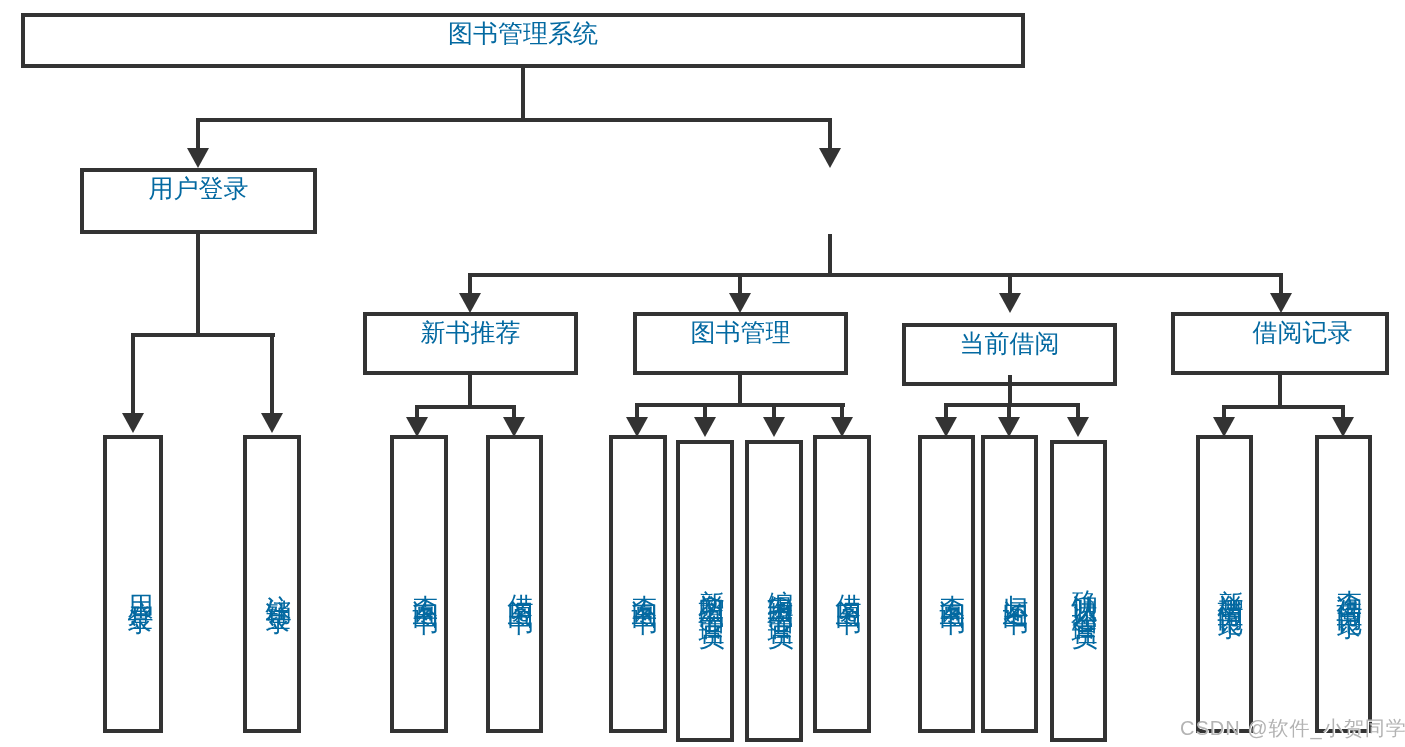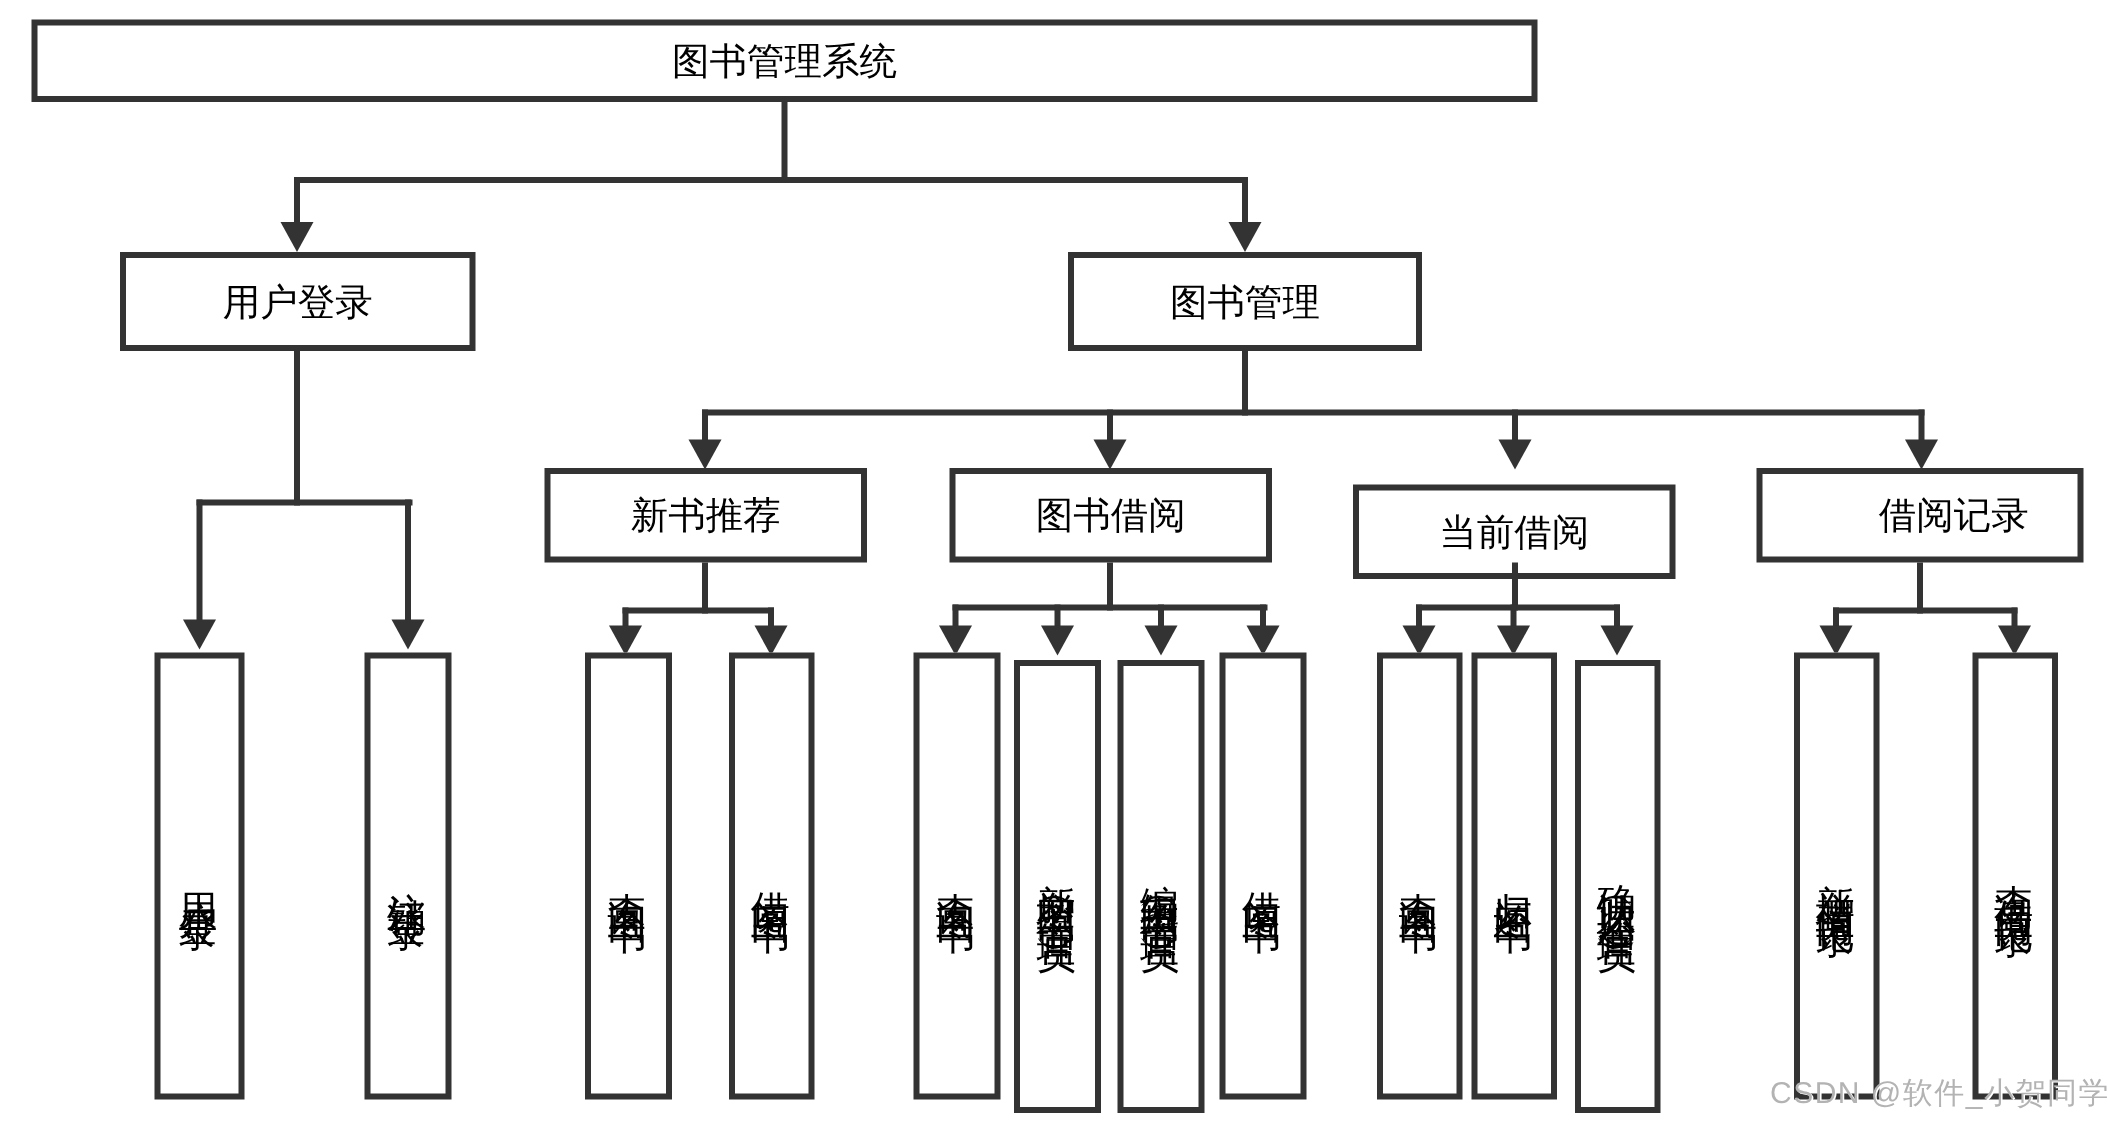--- a/index.html
+++ b/index.html
@@ -11,24 +11,24 @@
     overflow: hidden;
     font-family: "Liberation Sans", "DejaVu Sans", sans-serif;
     color: #333333;
   }
   .box {
     position: absolute;
     box-sizing: border-box;
     border: 4px solid #333333;
     background: #ffffff;
     display: flex;
-    align-items: center;
+    align-items: flex-start;
     justify-content: center;
     font-size: 25px;
-    color: #000000;
+    color: #0369a1;
     white-space: nowrap;
   }
   .vbox {
     writing-mode: vertical-rl;
     text-orientation: mixed;
     font-size: 26px;
     letter-spacing: 5px;
     white-space: normal;
   }
   .hline { position: absolute; height: 4px; background: #333333; }
@@ -64,23 +64,20 @@
   <div class="vline" style="left:521px; top:68px; height:54px;"></div>
   <div class="hline" style="left:196px; top:118px; width:636px;"></div>
   <div class="vline" style="left:196px; top:118px; height:32px;"></div>
   <div class="arrowhead" style="left:187px; top:148px;"></div>
   <div class="vline" style="left:828px; top:118px; height:32px;"></div>
   <div class="arrowhead" style="left:819px; top:148px;"></div>
 
   <div class="box" style="left:80px; top:168px; width:237px; height:66px;">
     <span>用户登录</span>
   </div>
-  <div class="box" style="left:712px; top:168px; width:236px; height:66px;">
-    <span>图书管理</span>
-  </div>
 
   <div class="vline" style="left:196px; top:234px; height:103px;"></div>
   <div class="hline" style="left:131px; top:333px; width:144px;"></div>
   <div class="vline" style="left:131px; top:333px; height:82px;"></div>
   <div class="arrowhead" style="left:122px; top:413px;"></div>
   <div class="vline" style="left:270px; top:333px; height:82px;"></div>
   <div class="arrowhead" style="left:261px; top:413px;"></div>
 
   <div class="vline" style="left:828px; top:234px; height:43px;"></div>
   <div class="hline" style="left:468px; top:273px; width:815px;"></div>
@@ -90,21 +87,21 @@
   <div class="arrowhead" style="left:729px; top:293px;"></div>
   <div class="vline" style="left:1008px; top:273px; height:22px;"></div>
   <div class="arrowhead" style="left:999px; top:293px;"></div>
   <div class="vline" style="left:1279px; top:273px; height:22px;"></div>
   <div class="arrowhead" style="left:1270px; top:293px;"></div>
 
   <div class="box" style="left:363px; top:312px; width:215px; height:63px;">
     <span>新书推荐</span>
   </div>
   <div class="box" style="left:633px; top:312px; width:215px; height:63px;">
-    <span>图书借阅</span>
+    <span>图书管理</span>
   </div>
   <div class="box" style="left:902px; top:323px; width:215px; height:63px;">
     <span>当前借阅</span>
   </div>
   <div class="box" style="left:1171px; top:312px; width:218px; height:63px;padding-left:45px;">
     <span>借阅记录</span>
   </div>
 
   <div class="vline" style="left:468px; top:375px; height:34px;"></div>
   <div class="hline" style="left:415px; top:405px; width:101px;"></div>

